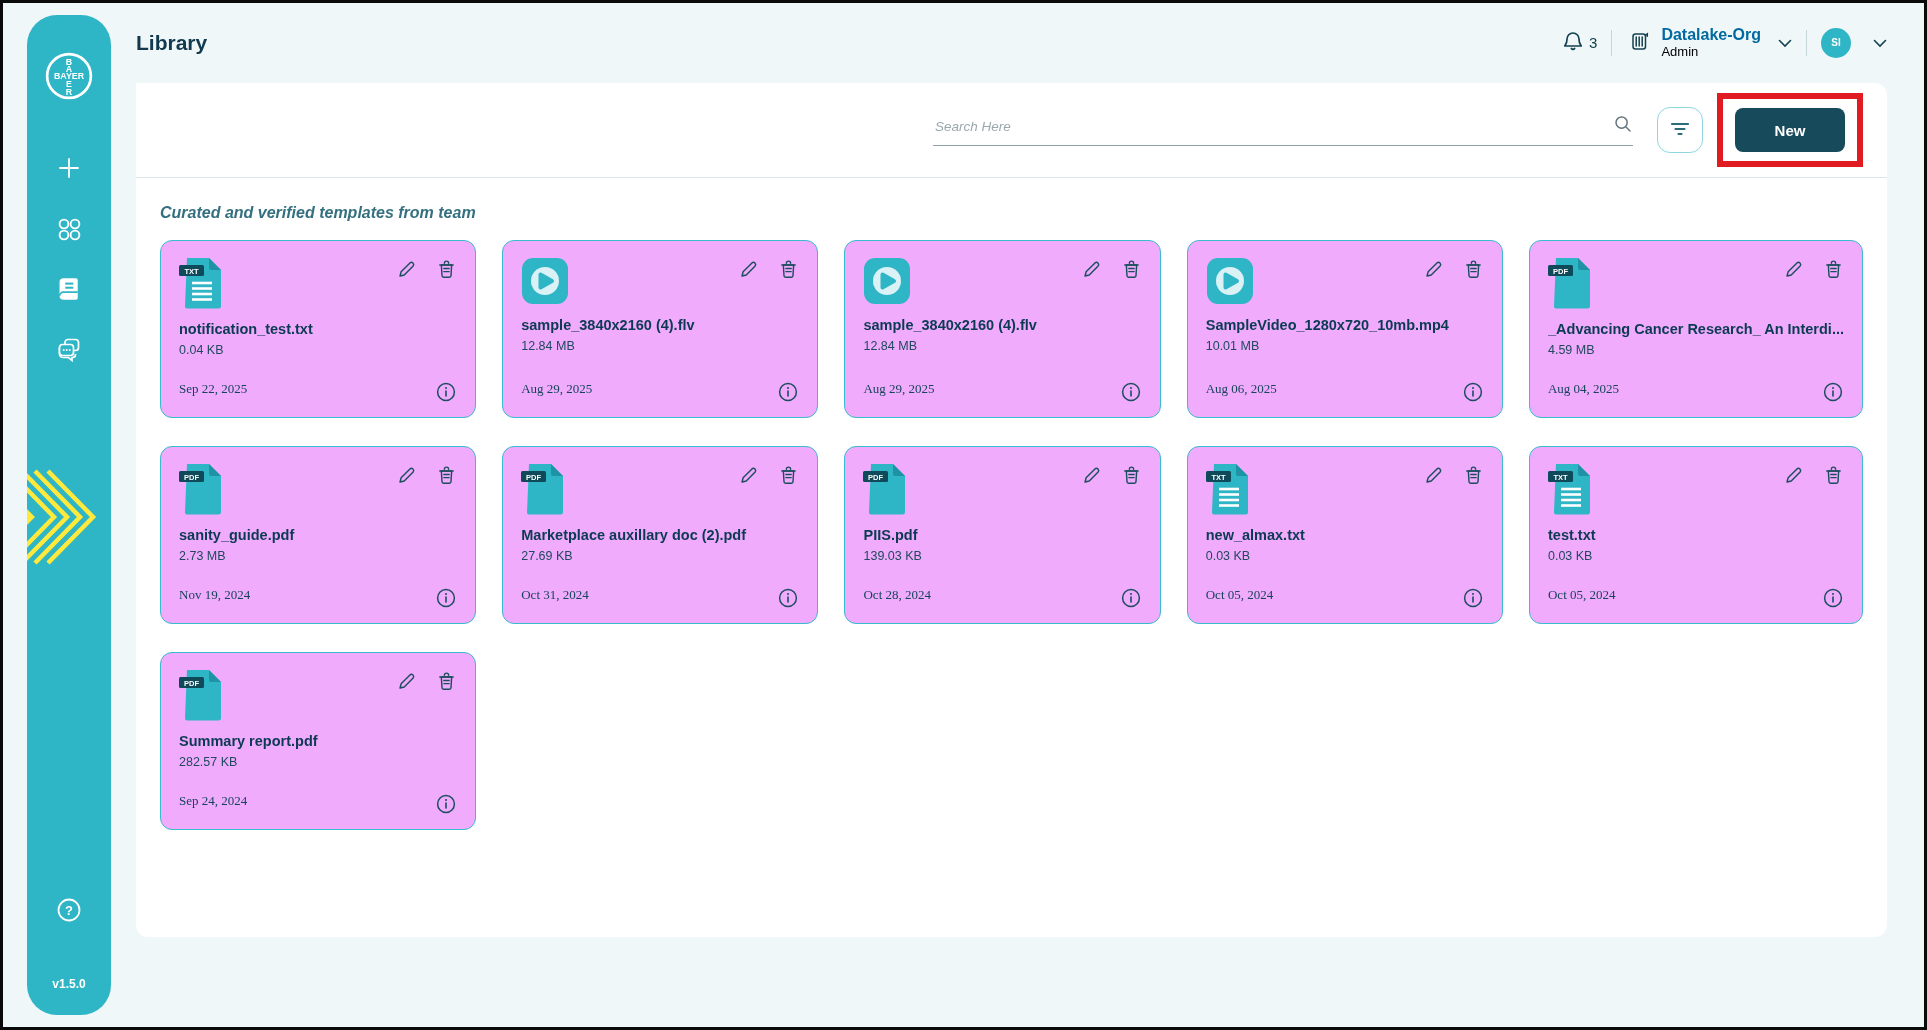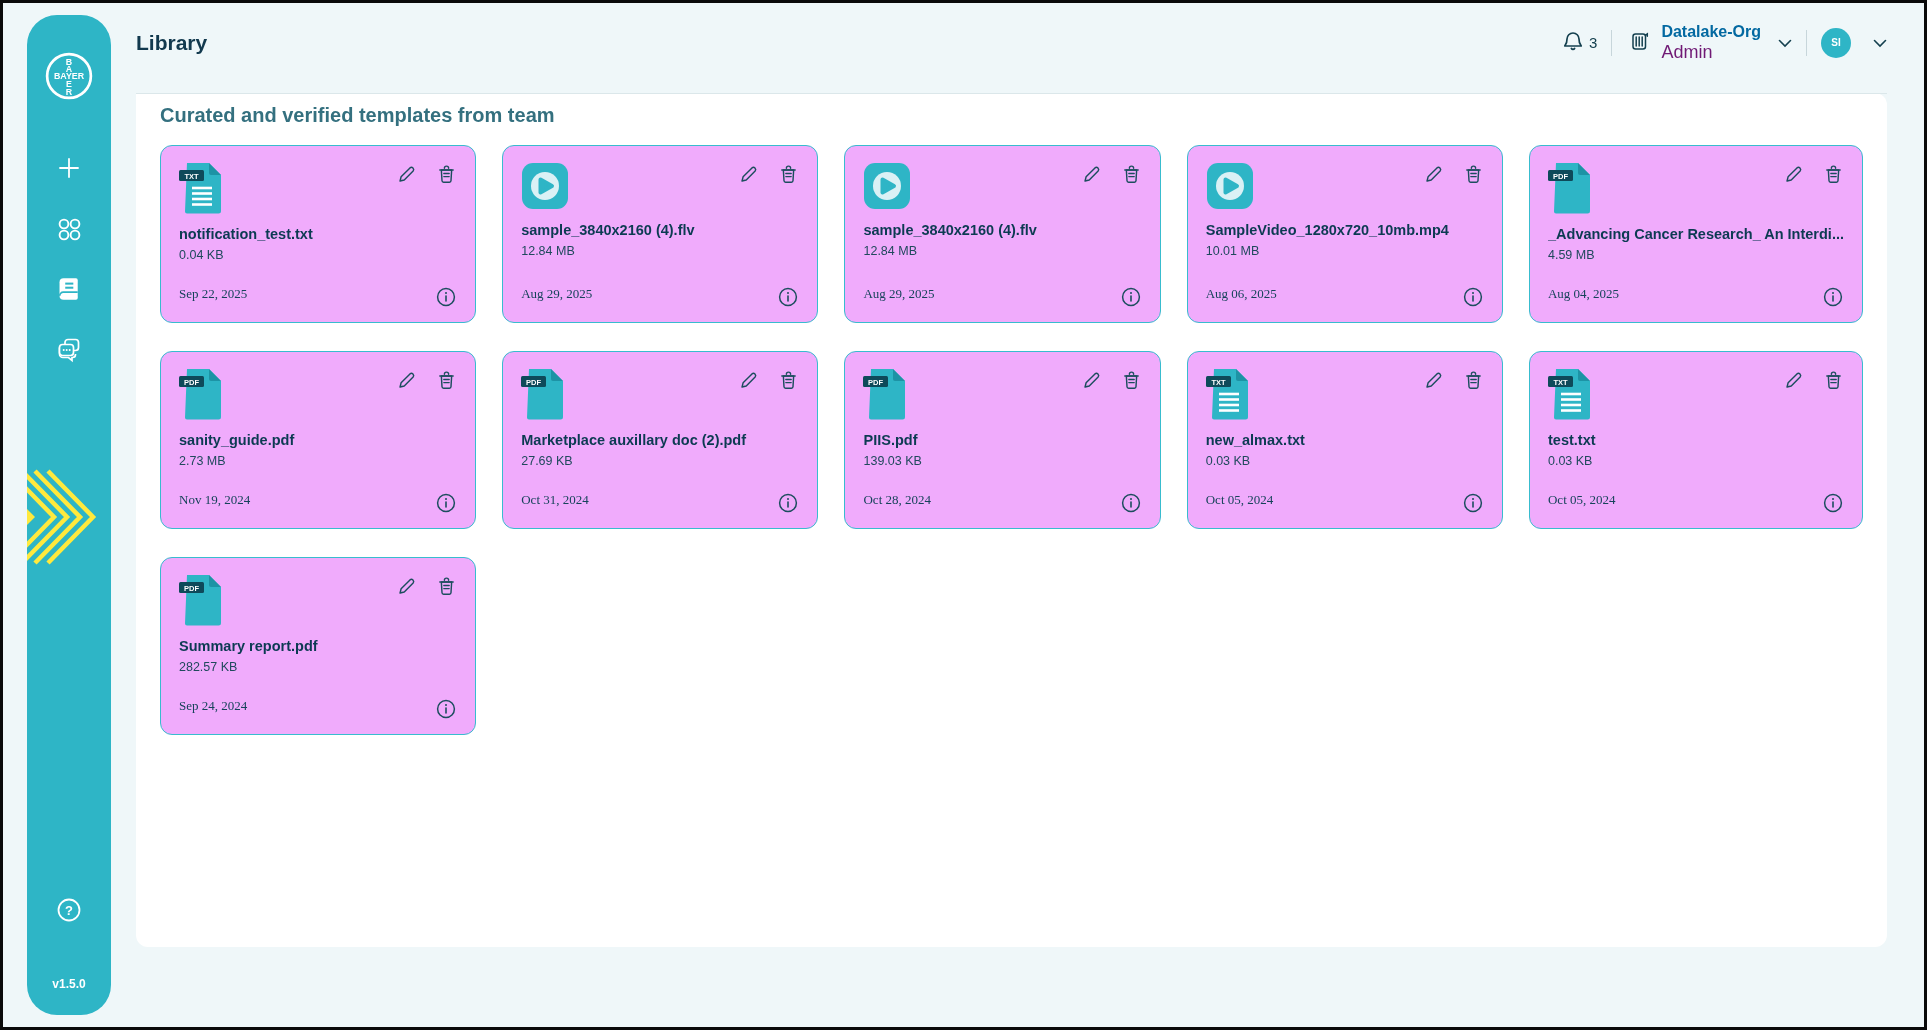--- a/index.html
+++ b/index.html
@@ -30,21 +30,21 @@
 
   .topbar { display:flex; align-items:center; height:80px; }
   .page-title { font-size:21px; font-weight:bold; color:#12394e; }
   .topbar-right { margin-left:auto; display:flex; align-items:center; gap:14px; }
   .bell-wrap { display:flex; align-items:center; gap:4px; cursor:pointer; }
   .bell-count { font-size:15px; color:#14404f; }
   .vsep { width:1px; height:26px; background:#c7d6db; }
   .org-wrap { display:flex; align-items:center; gap:9px; cursor:pointer; }
   .org-text { line-height:1.15; }
   .org-name { font-size:16px; font-weight:bold; color:#0369a1; }
-  .org-role { font-size:18px; color:#701a75; }
+  .org-role { font-size:13px; color:#000000; }
   .chev { margin-left:8px; }
   .avatar-wrap { display:flex; align-items:center; gap:22px; cursor:pointer; }
   .avatar { width:30px; height:30px; border-radius:50%; background:#2eb5c6; color:#fff;
             font-size:10px; font-weight:bold; display:flex; align-items:center; justify-content:center; }
 
   
   .tabs { display:flex; margin-top:18px; }
   .tab { display:flex; align-items:center; gap:12px; padding:0 24px; height:42px;
          border-radius:10px 10px 0 0; font-size:15px; cursor:pointer; }
   .tab.inactive { background:#d8ecf2; color:#3f6f80; }
@@ -63,21 +63,21 @@
   .search-input::placeholder { color:#9aa8ae; font-style:italic; }
   .filter-btn { width:46px; height:46px; margin-left:24px; background:#fff;
                 border:1.5px solid #8fd8e2; border-radius:13px; display:flex;
                 align-items:center; justify-content:center; cursor:pointer; }
   .red-box { margin-left:14px; border:6px solid #e11b22; padding:9px 12px; background:transparent; }
   .new-btn { width:110px; height:44px; background:#174b5c; color:#ffffff; border:none;
              border-radius:8px; font-size:15px; font-weight:bold; cursor:pointer;
              font-family:"Liberation Sans",sans-serif; }
   .toolbar-divider { height:1px; background:#dbe7ea; margin-top:10px; }
 
-  .section-title { font-size:20px; font-weight:bold; color:#34707f; margin:10px 24px 18px 24px; }
+  .section-title { font-size:16px; font-weight:bold; color:#34707f; margin:26px 24px 18px 24px;font-style:italic; }
 
   
   .grid { display:grid; grid-template-columns:repeat(5, 1fr); gap:28px 26px; padding:0 24px; }
   .card { height:178px; background:#f0abfc; border:1.5px solid #38bcce; border-radius:12px;
           padding:16px 18px 14px 18px; display:flex; flex-direction:column; }
   .card-top { display:flex; align-items:flex-start; }
   .card-actions { margin-left:auto; display:flex; gap:18px; padding-top:2px; }
   .icon-btn { background:none; border:none; padding:0; cursor:pointer; line-height:0; }
   .card-name { margin-top:8px; font-size:14.5px; font-weight:bold; color:#0c3a52;
                white-space:nowrap; overflow:hidden; text-overflow:ellipsis; }
@@ -217,20 +217,45 @@
                 <path d="M1.5 1.5 L7 7 L12.5 1.5"></path>
               </svg>
           </span>
         </div>
       </div>
     </div>
 
 
     <div class="panel">
 
+      <div class="toolbar">
+        <div class="search-wrap">
+          <input class="search-input" type="text" placeholder="Search Here" style="">
+          <span>
+            <svg width="20" height="20" viewBox="0 0 20 20" fill="none" stroke="#66767d" stroke-width="1.5" stroke-linecap="round">
+              <circle cx="8.6" cy="8.6" r="5.6"></circle>
+                <line x1="13" y1="13" x2="17" y2="17"></line>
+            </svg>
+          </span>
+        </div>
+
+        <button class="filter-btn">
+          <span>
+            <svg width="24" height="24" viewBox="0 0 24 24" stroke="#2d6b7a" stroke-width="2.2" stroke-linecap="round">
+              <line x1="4" y1="7" x2="20" y2="7"></line>
+              <line x1="7.5" y1="12" x2="16.5" y2="12"></line>
+              <line x1="10.5" y1="17" x2="13.5" y2="17"></line>
+            </svg>
+          </span>
+        </button>
+
+        <div class="red-box">
+          <button class="new-btn">New</button>
+        </div>
+      </div>
 
       <div class="toolbar-divider"></div>
 
       <div class="section-title">Curated and verified templates from team</div>
 
       <div class="grid">
   <div class="card">
     <div class="card-top">
 
       <span>

